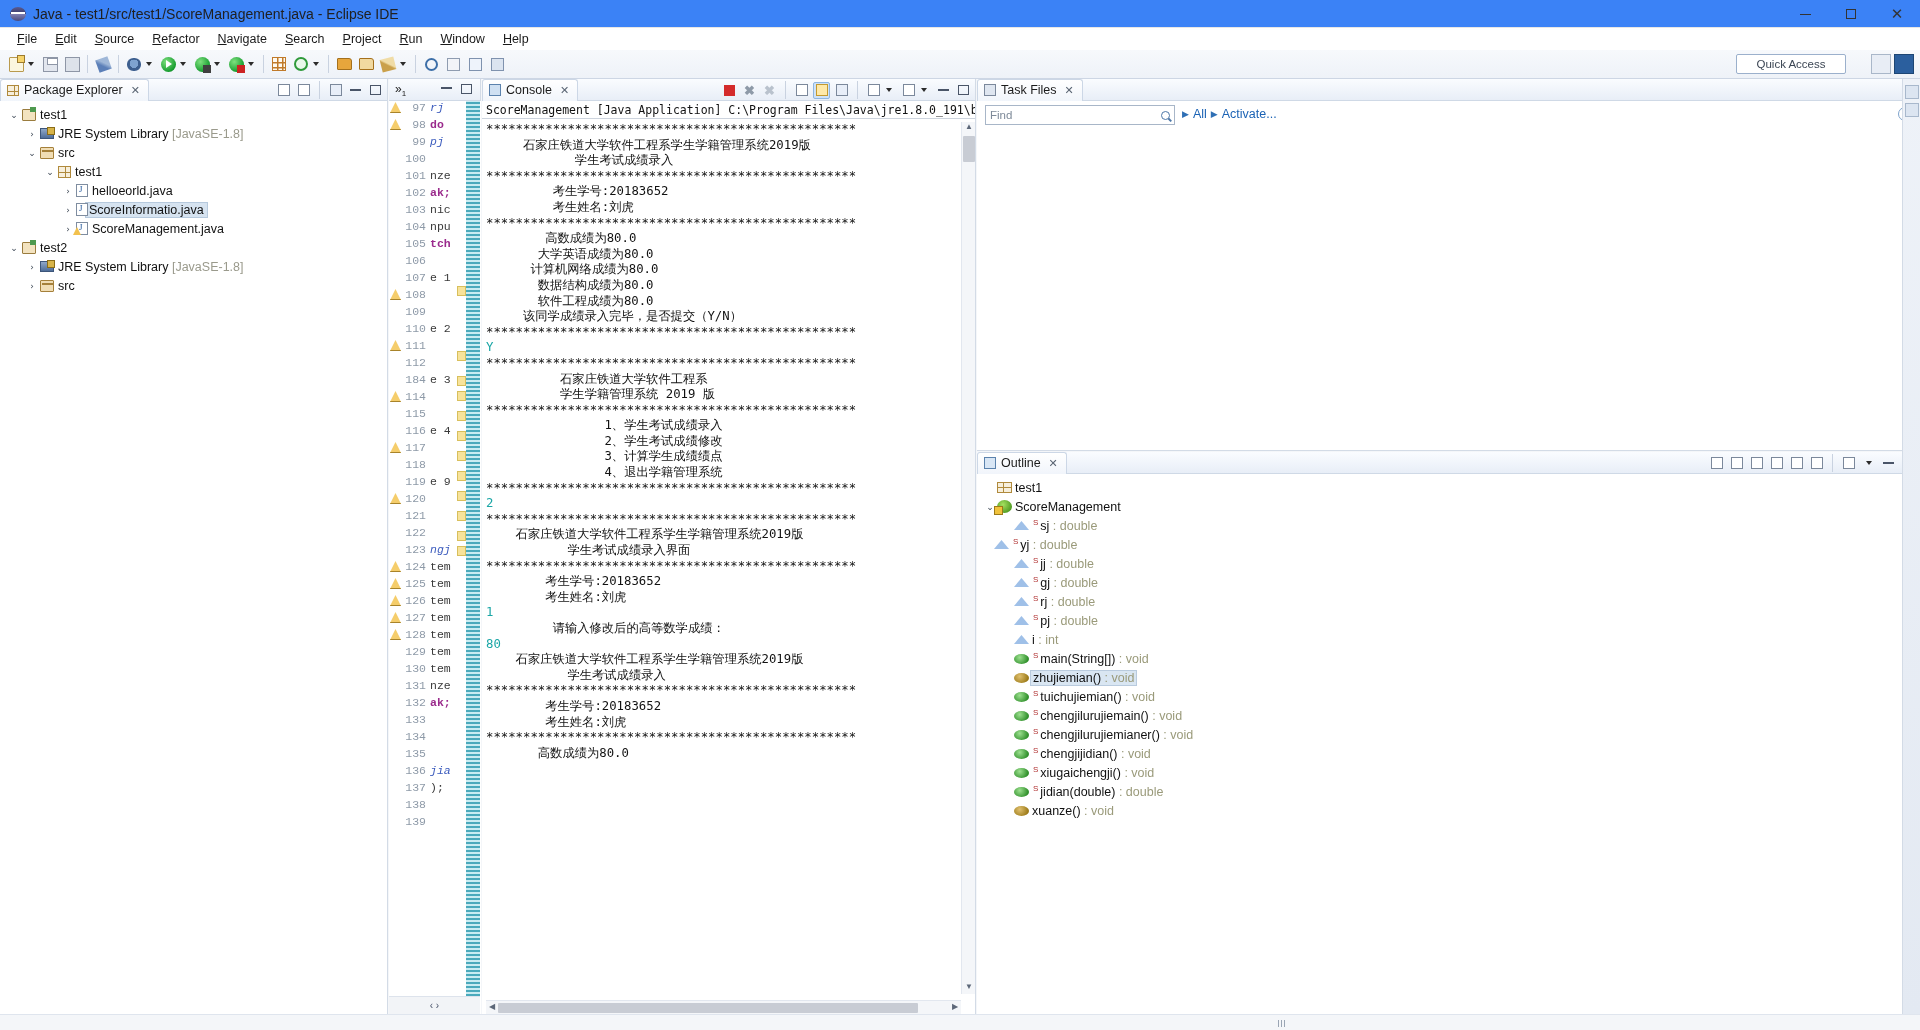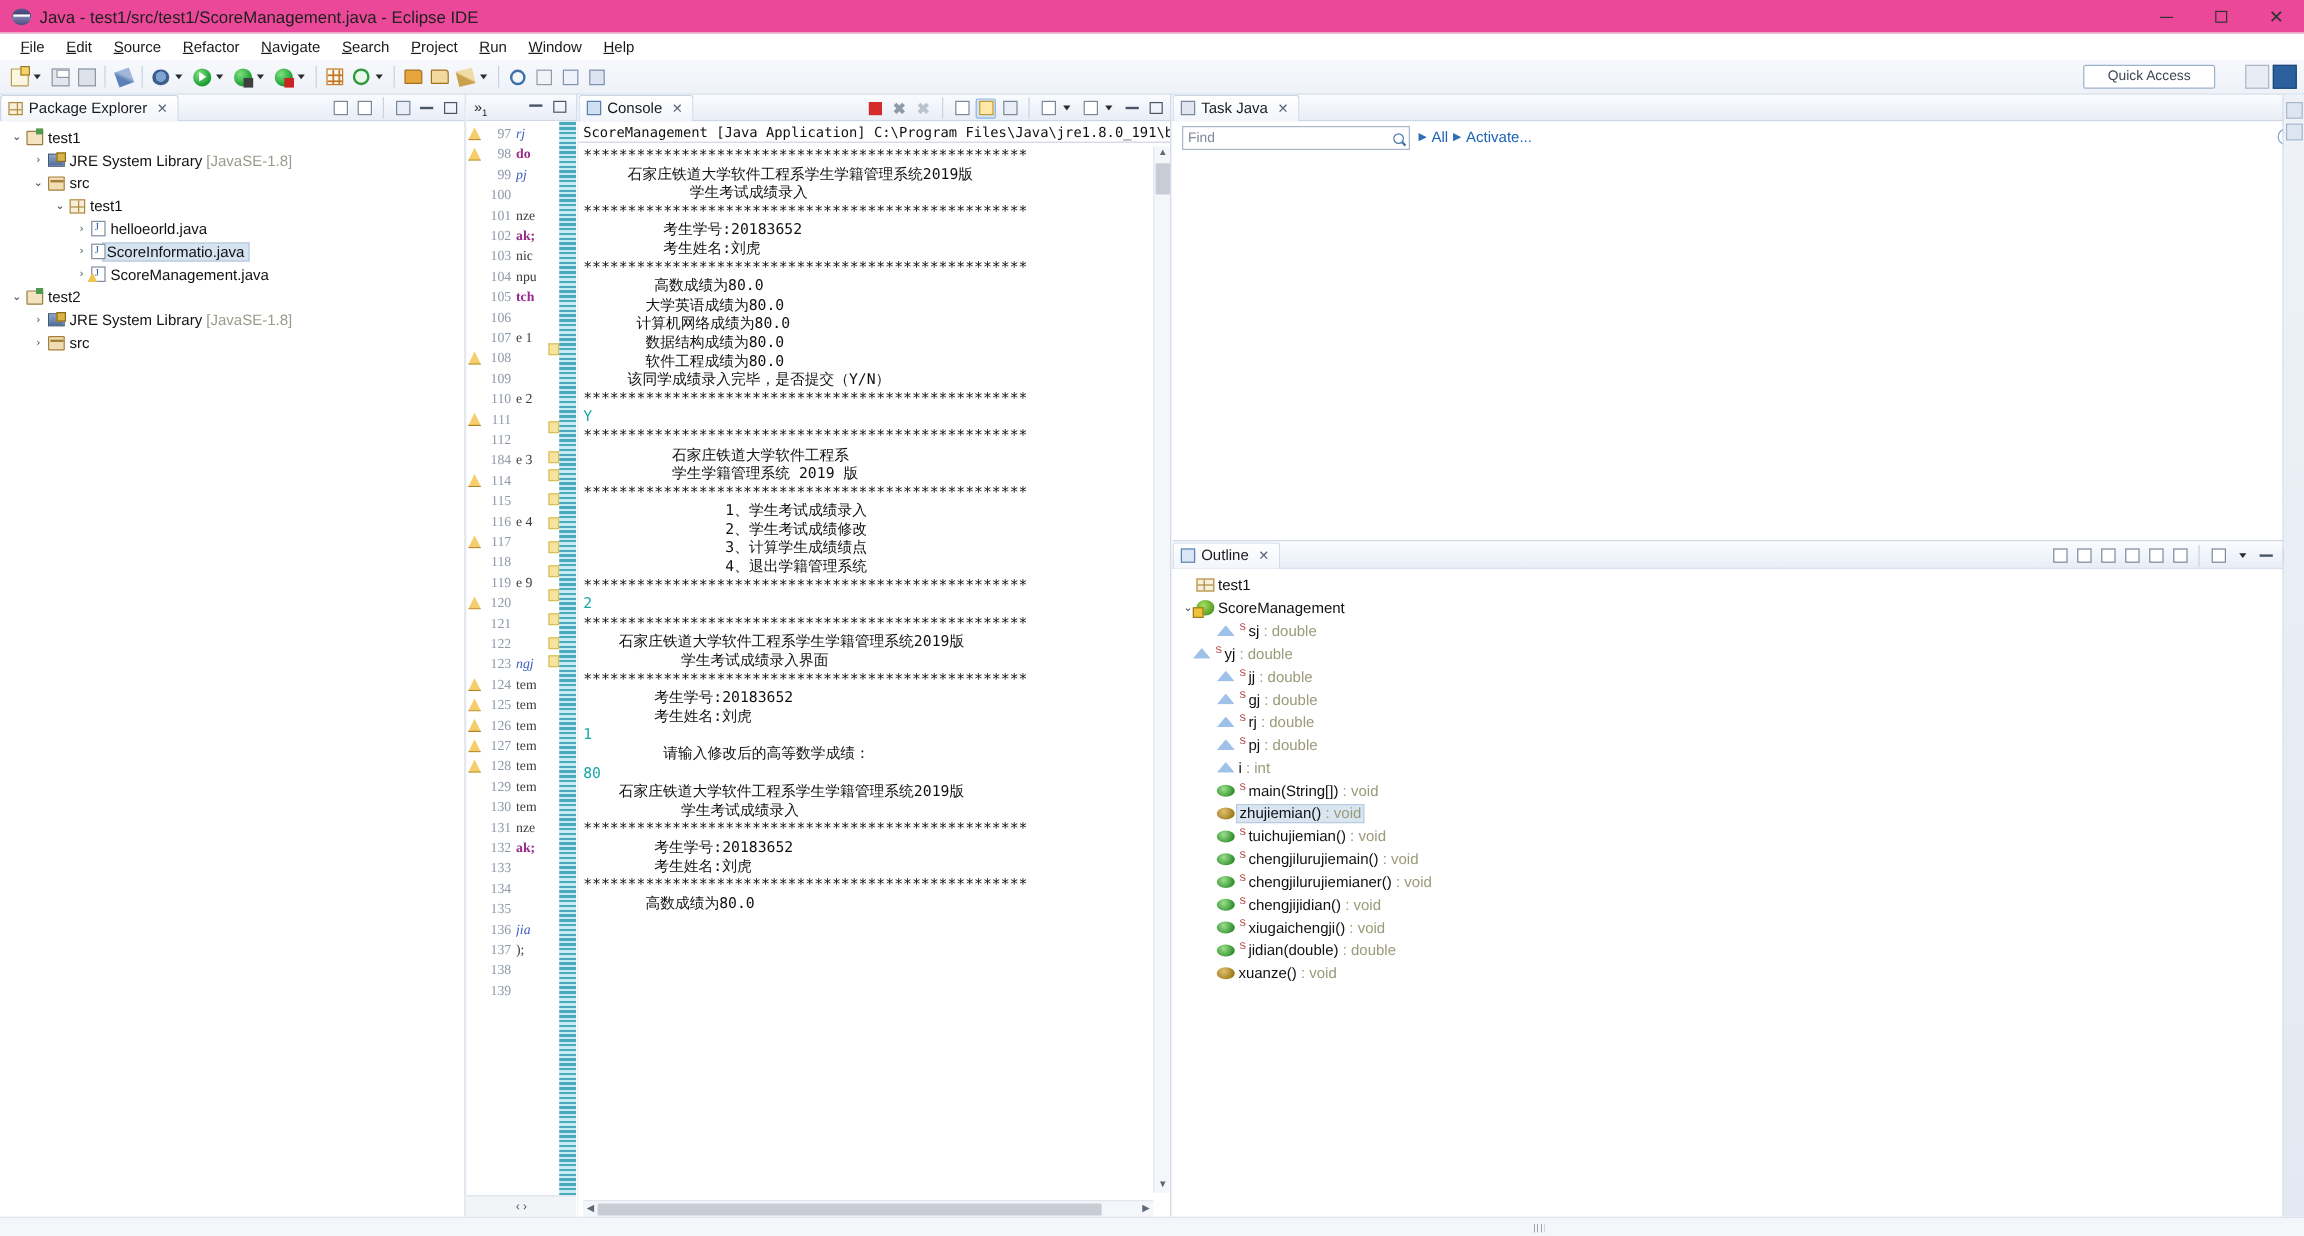--- a/index.html
+++ b/index.html
@@ -5,21 +5,21 @@
   * { box-sizing: border-box; margin:0; padding:0; }
   html,body{
     width:1920px; height:1030px; overflow:hidden;
     font-family:"Liberation Sans", sans-serif;
     background:#f0f0f0;
   }
   #app{ position:relative; width:1920px; height:1030px; background:#f4f6f9; }
 
   
   .titlebar{
-    height:28px; background:#ec4899; display:flex; align-items:center;
+    height:28px; background:#3b82f6; display:flex; align-items:center;
     padding-left:10px; border-bottom:1px solid #e6e6e6; position:relative;
   }
   .tb-logo{ width:16px;height:16px;margin-right:7px;position:relative;}
   .tb-logo .el{
     position:absolute;left:0;top:1px;width:16px;height:14px;border-radius:50%;
     background:linear-gradient(180deg,#5a5a90 0%,#3b3b6b 48%,#7d7db0 52%,#4a4a7c 100%);
   }
   .tb-logo .bar{position:absolute;left:1px;top:6px;width:14px;height:2px;background:#ffffff;}
   .tb-title{ font-size:14px; color:#202020; }
   .winbtns{ position:absolute; right:0; top:0; height:28px; display:flex; }
@@ -131,21 +131,21 @@
     background:#f2c14e;clip-path:polygon(50% 0,100% 100%,0 100%);}
 
   
   #editor{ left:389px; top:0; width:92px; bottom:0; border-right:1px solid #d3dbe6; }
   .ed-head{height:22px;background:linear-gradient(180deg,#fafcff,#e8eef7);position:relative;border-bottom:1px solid #cfd9e6;}
   .ed-chev{position:absolute;left:6px;top:3px;font-size:12px;color:#1b1b1b;}
   .ed-chev sub{font-size:8px;}
   .ed-min{position:absolute;right:28px;top:8px;width:11px;height:2px;background:#4a5568;}
   .ed-max{position:absolute;right:8px;top:5px;width:11px;height:10px;border:1.5px solid #4a5568;}
   .gutter{position:absolute;left:0;top:22px;width:92px;bottom:0;background:#ffffff;overflow:hidden;}
-  .gline{height:17px;display:flex;align-items:flex-end;font-family:Liberation Serif, serif;font-size:11.5px;}
+  .gline{height:17px;display:flex;align-items:flex-start;font-family:Liberation Mono, monospace;font-size:11.5px;}
   .gwarn{width:13px;height:13px;position:relative;flex:0 0 13px;}
   .gwarn.on:after{content:"";position:absolute;left:1px;top:1px;width:11px;height:10px;
     background:#f5cd6b;clip-path:polygon(50% 0,100% 100%,0 100%);border-bottom:1px solid #a8832a;}
   .gnum{width:28px;text-align:right;color:#8e9aa8;padding-right:4px;}
   .gcode{color:#3a3a3a;white-space:nowrap;overflow:hidden;}
   .gcode .kw{color:#9a2a8c;font-weight:bold;}
   .gcode .it{color:#3b5bbd;font-style:italic;}
   .edscroll{position:absolute;right:14px;top:22px;width:9px;bottom:18px;}
   .edscroll .mk{position:absolute;left:0;width:9px;height:10px;background:#f7e39b;border:1px solid #d8bf5c;}
   .edbot{position:absolute;left:0;right:0;bottom:0;height:18px;background:#f2f4f7;display:flex;align-items:center;
@@ -749,21 +749,21 @@
         <div class="cns-ar" style="left:0">◀</div>
         <div class="cns-hthumb"></div>
         <div class="cns-ar" style="right:0">▶</div>
       </div>
     </div>
 
     <div class="panel" id="tasklist">
       <div class="panel-head">
         <div class="tab">
           <span class="ic-sq" style="background:#dfe6f0;border-color:#7b889b;"></span>
-          <span>Task Java</span>
+          <span>Task Files</span>
           <span class="xclose">✕</span>
         </div>
       </div>
       <div class="tl-search">
         <span>Find</span>
         <i class="tl-mag"></i>
       </div>
       <div class="tl-links">
         <span class="tl-tri">▶</span>
         <a href="#">All</a>

